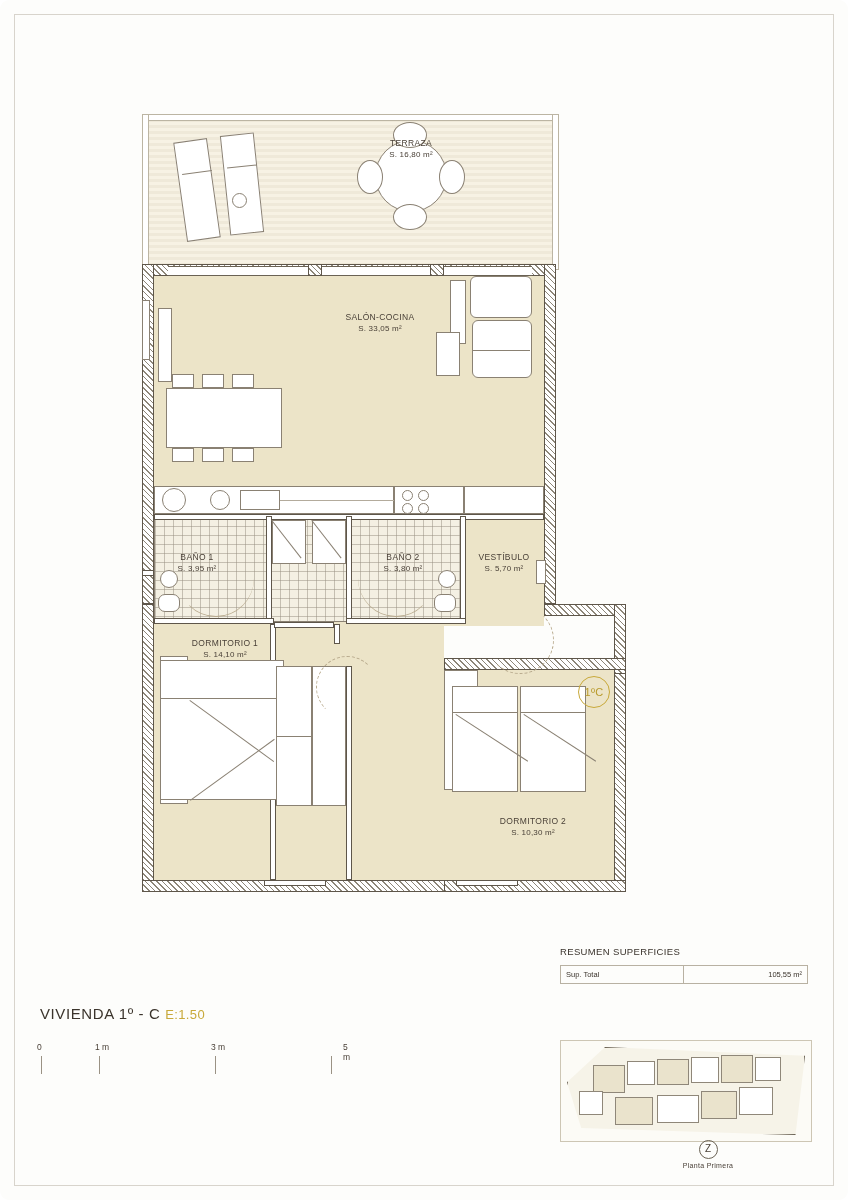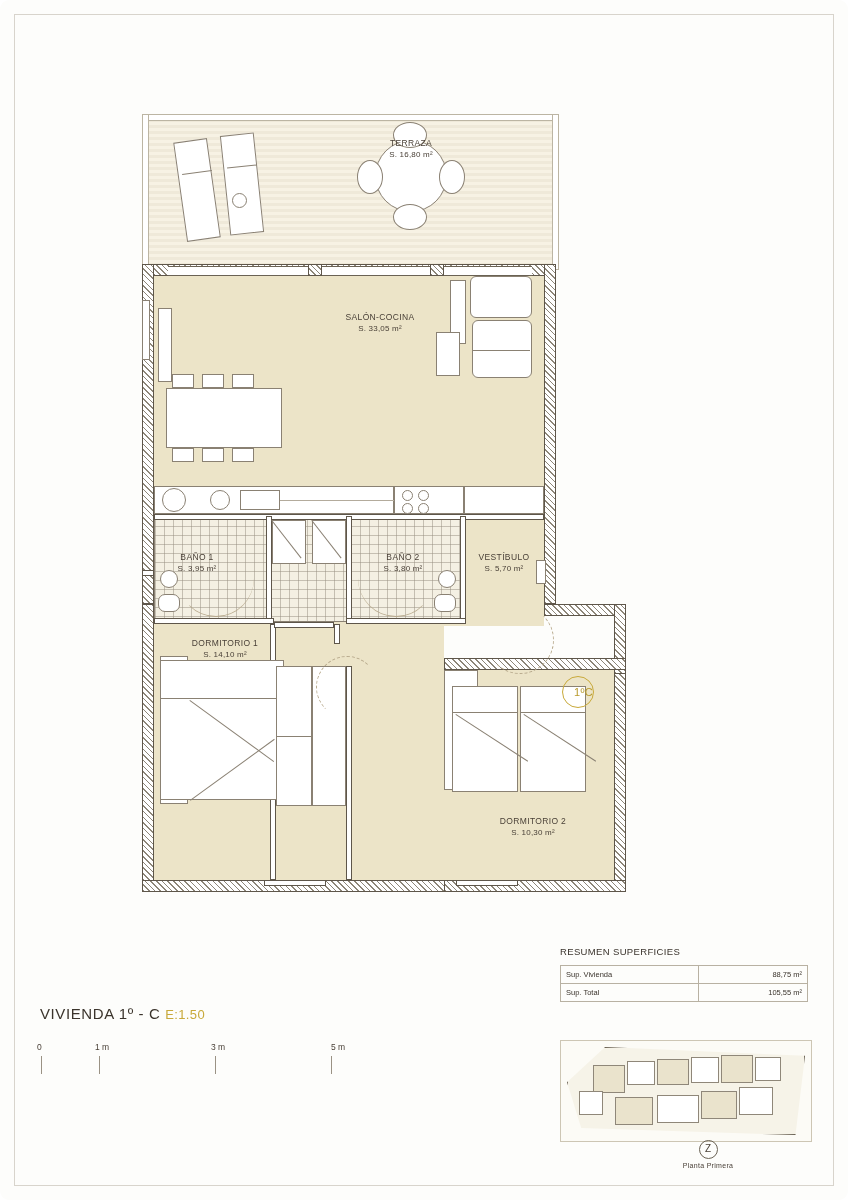--- a/index.html
+++ b/index.html
@@ -296,50 +296,46 @@
     <div class="line" style="left:400px;top:612px;width:66px;height:1px;"></div>
     <div class="line" style="left:336px;top:614px;width:86px;height:1px;transform:rotate(33deg);transform-origin:left top;"></div>
     <div class="line" style="left:404px;top:614px;width:86px;height:1px;transform:rotate(33deg);transform-origin:left top;"></div>
     <div class="wall" style="left:336px;top:780px;width:62px;height:6px;"></div>
 
     <div class="room-label" style="left:350px;top:716px;width:126px;">
       <span>DORMITORIO 2</span><br>
       <span class="area">S. 10,30 m²</span>
     </div>
 
-    <div class="unit-marker" style="left:442px;top:576px;justify-content:flex-end;">
+    <div class="unit-marker" style="left:458px;top:576px;">
       <span>1ºC</span>
     </div>
   </div>
 
   <div id="title-block">
     <div class="title">
       <span>VIVIENDA 1º - C</span>
       <span class="scale-txt">E:1.50</span>
     </div>
     <div class="scalebar">
       <div class="lbl" style="left:0px;">0</div>
       <div class="tick" style="left:1px;"></div>
       <div class="lbl" style="left:58px;">1 m</div>
       <div class="tick" style="left:59px;"></div>
       <div class="lbl" style="left:174px;">3 m</div>
       <div class="tick" style="left:175px;"></div>
-      <div class="lbl" style="left:294px;">5 m</div>
+      <div class="lbl" style="left:306px;">5 m</div>
       <div class="tick" style="left:291px;"></div>
     </div>
   </div>
 
   <div id="info-block">
     <div class="sub">RESUMEN SUPERFICIES</div>
     <table class="sup">
       <tbody>
-          <tr>
-        <td>Sup. Vivienda</td>
-        <td class="v">88,75 m²</td>
-      </tr>
       <tr>
         <td>Sup. Total</td>
         <td class="v">105,55 m²</td>
       </tr>
     </tbody>
       </table>
   </div>
 
   <div id="keyplan">
     <div class="outline"></div>

